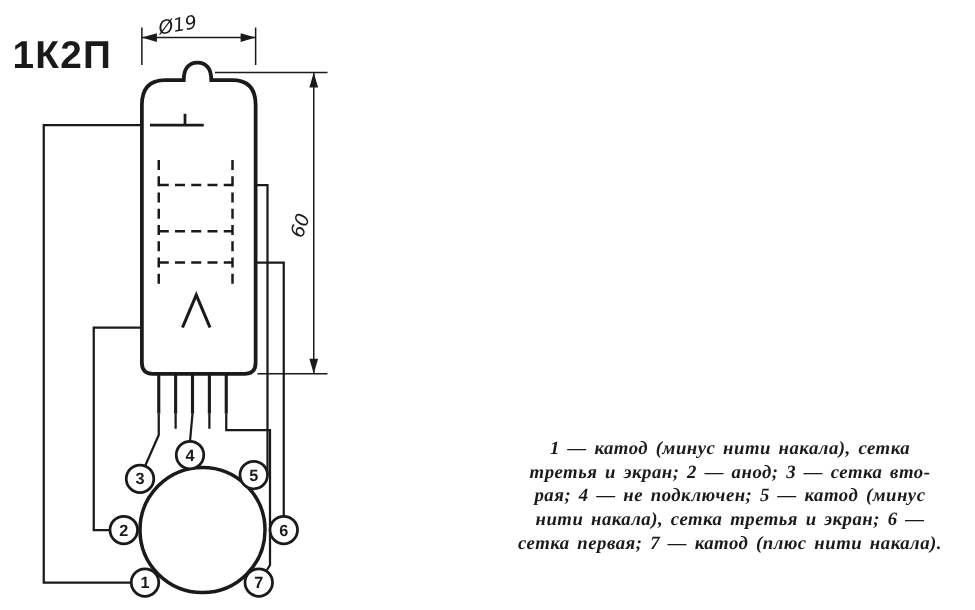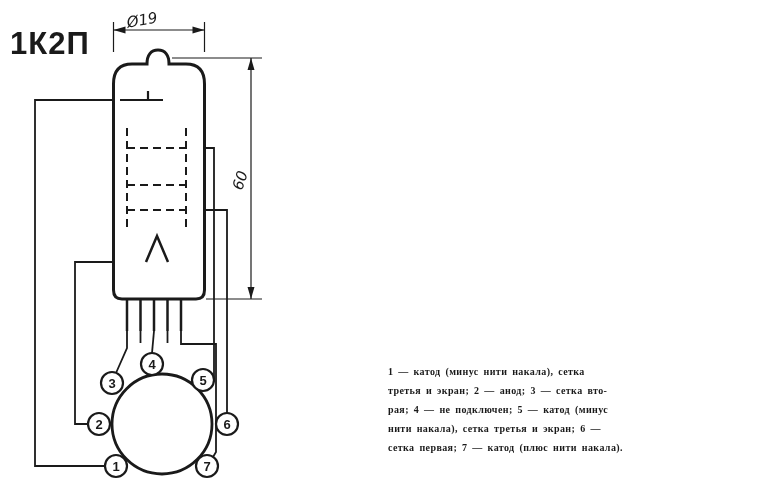--- a/index.html
+++ b/index.html
@@ -4,36 +4,38 @@
 <style>
   html, body { margin: 0; padding: 0; background: #ffffff; }
   .page {
     position: relative;
     width: 780px;
     height: 488px;
     background: #ffffff;
     overflow: hidden;
     font-family: "Liberation Sans", sans-serif;
     color: #1a1a1a;
+    text-align: center;
   }
   .drawing { position: absolute; left: 0; top: 0; }
   .legend {
     position: absolute;
     left: 388px;
-    top: 362px;
+    top: 350px;
     width: 392px;
     margin: 0;
     font-family: "Liberation Serif", serif;
     font-weight: bold;
-    font-size: 10px;
+    font-size: 15px;
     line-height: 19px;
     letter-spacing: 0.4px;
     word-spacing: 2px;
     white-space: pre-line;
     color: #1a1a1a;
+    font-style: italic;
   }
   .tube-type {
     font-family: "Liberation Sans", sans-serif;
     font-weight: bold;
     font-size: 31px;
     letter-spacing: 1px;
     fill: #1a1a1a;
   }
   .dim-label {
     font-family: "DejaVu Sans", sans-serif;

